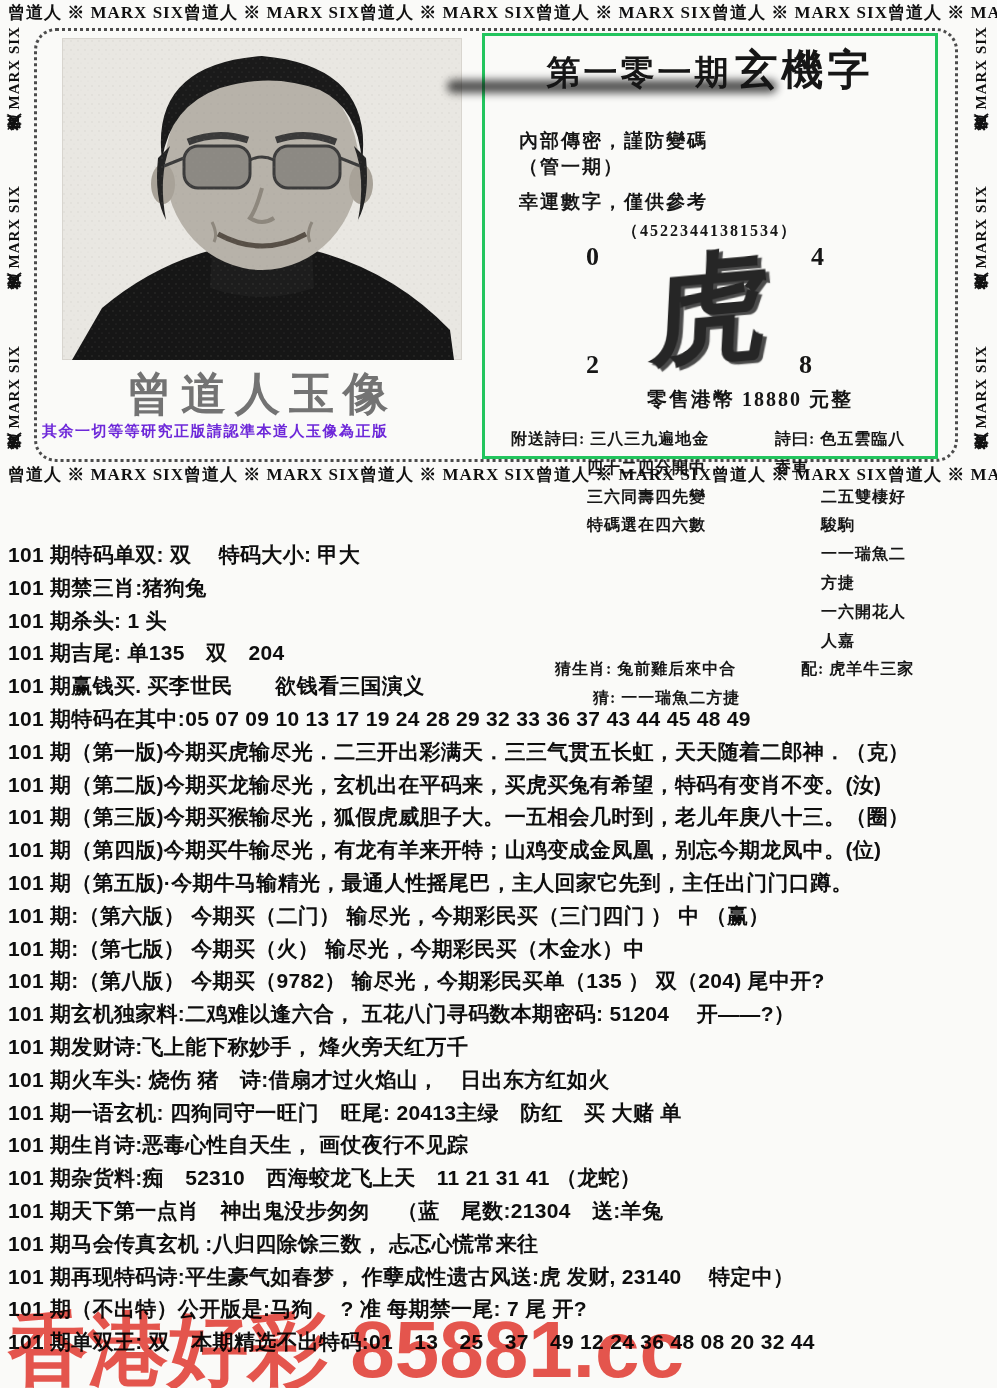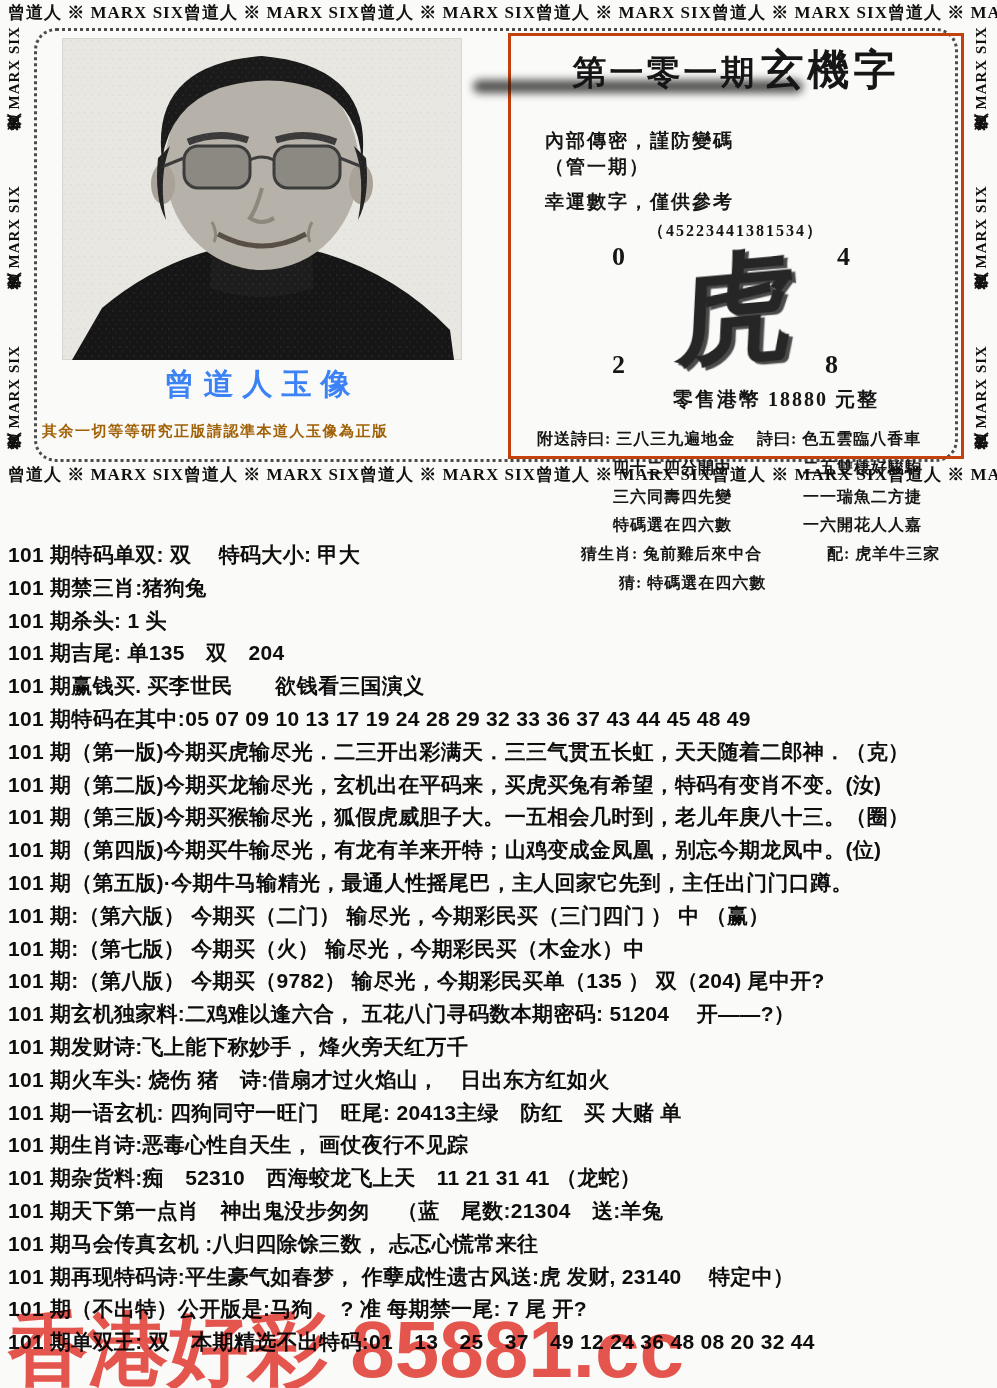--- a/index.html
+++ b/index.html
@@ -27,30 +27,30 @@
   .border-col.right{left:968px;}
   
   .frame{
     position:absolute;left:34px;top:28px;width:918px;height:428px;
     border:3px dotted #4c4c4c;border-radius:22px;
   }
   
   .photo{position:absolute;left:62px;top:38px;width:400px;height:322px;}
   .caption{
     position:absolute;left:58px;top:364px;width:408px;text-align:center;
-    font-size:30px;font-weight:bold;letter-spacing:9px;color:#3b82f6;
+    font-size:45px;font-weight:bold;letter-spacing:9px;color:#737373;
   }
   .pnote{
     position:absolute;left:42px;top:422px;width:450px;
-    font-size:15px;font-weight:bold;letter-spacing:1.5px;color:#a16207;
+    font-size:15px;font-weight:bold;letter-spacing:1.5px;color:#6d28d9;
   }
   
   .obox{
-    position:absolute;left:508px;top:33px;width:450px;height:420px;
-    border:3px solid #c2410c;background:transparent;
+    position:absolute;left:482px;top:33px;width:450px;height:420px;
+    border:3px solid #22c55e;background:transparent;
   }
   .obox-title{text-align:center;margin-top:6px;white-space:nowrap;}
   .obox-title .t1{font-size:34px;font-weight:bold;letter-spacing:3px;}
   .obox-title .t2{font-size:42px;font-weight:900;letter-spacing:4px;}
   .smudge{
     position:absolute;left:-38px;top:44px;width:330px;height:13px;
     background:#161616;opacity:.75;filter:blur(4px);border-radius:7px;
   }
   .obox-lines{margin:30px 24px 0 34px;font-size:19px;font-weight:bold;letter-spacing:2px;}
   .obox-lines .row1{display:flex;justify-content:flex-end;flex-direction:column;}
@@ -60,21 +60,21 @@
   .tiger{
     position:absolute;left:50%;top:50%;
     transform:translate(-50%,-52%) rotate(-5deg) skewX(-8deg);
     font-size:118px;font-weight:900;color:#262626;
     text-shadow:4px 3px 1px #4a4a4a;filter:blur(.5px);line-height:1;
   }
   .corner{position:absolute;font-size:26px;font-weight:bold;}
   .c-tl{left:16px;top:-4px;}  .c-tr{right:26px;top:-4px;}
   .c-bl{left:16px;bottom:-2px;} .c-br{right:38px;bottom:-2px;}
   .price{margin-top:8px;text-align:center;padding-left:80px;font-size:20px;font-weight:bold;letter-spacing:2px;}
-  .poems{display:flex;margin:12px 14px 0 26px;font-size:16px;font-weight:bold;line-height:1.8;letter-spacing:1px;}
+  .poems{display:flex;margin:12px 14px 0 26px;font-size:16px;font-weight:bold;line-height:1.8;letter-spacing:1px;gap:44px;}
   .poem-left{width:220px;}
   .poem-right{flex:1;}
   .poem-indent{padding-left:76px;}
   .poem-indent2{padding-left:46px;}
   .guess-row{display:flex;margin:0 8px 0 70px;font-size:16px;font-weight:bold;letter-spacing:1px;line-height:1.8;}
   .guess-zodiac{width:246px;}
   .guess-line{margin-left:108px;font-size:16px;font-weight:bold;letter-spacing:1px;line-height:1.7;}
   
   .body-lines{
     position:absolute;left:8px;top:541px;width:986px;
@@ -206,21 +206,21 @@
         </div>
         <div class="poem-indent2">二五雙棲好駿駒</div>
         <div class="poem-indent2">一一瑞魚二方捷</div>
         <div class="poem-indent2">一六開花人人嘉</div>
       </div>
     </div>
     <div class="guess-row">
       <div class="guess-zodiac">猜生肖: 兔前雞后來中合</div>
       <div>配: 虎羊牛三家</div>
     </div>
-    <div class="guess-line">猜: 特碼選在四六數</div>
+    <div class="guess-line">猜: 一一瑞魚二方捷</div>
   </div>
 
   <div class="border-row bottom">
     <span>曾道人 ※ MARX SIX</span>
     <span>曾道人 ※ MARX SIX</span>
     <span>曾道人 ※ MARX SIX</span>
     <span>曾道人 ※ MARX SIX</span>
     <span>曾道人 ※ MARX SIX</span>
     <span>曾道人 ※ MARX SIX</span>
 

